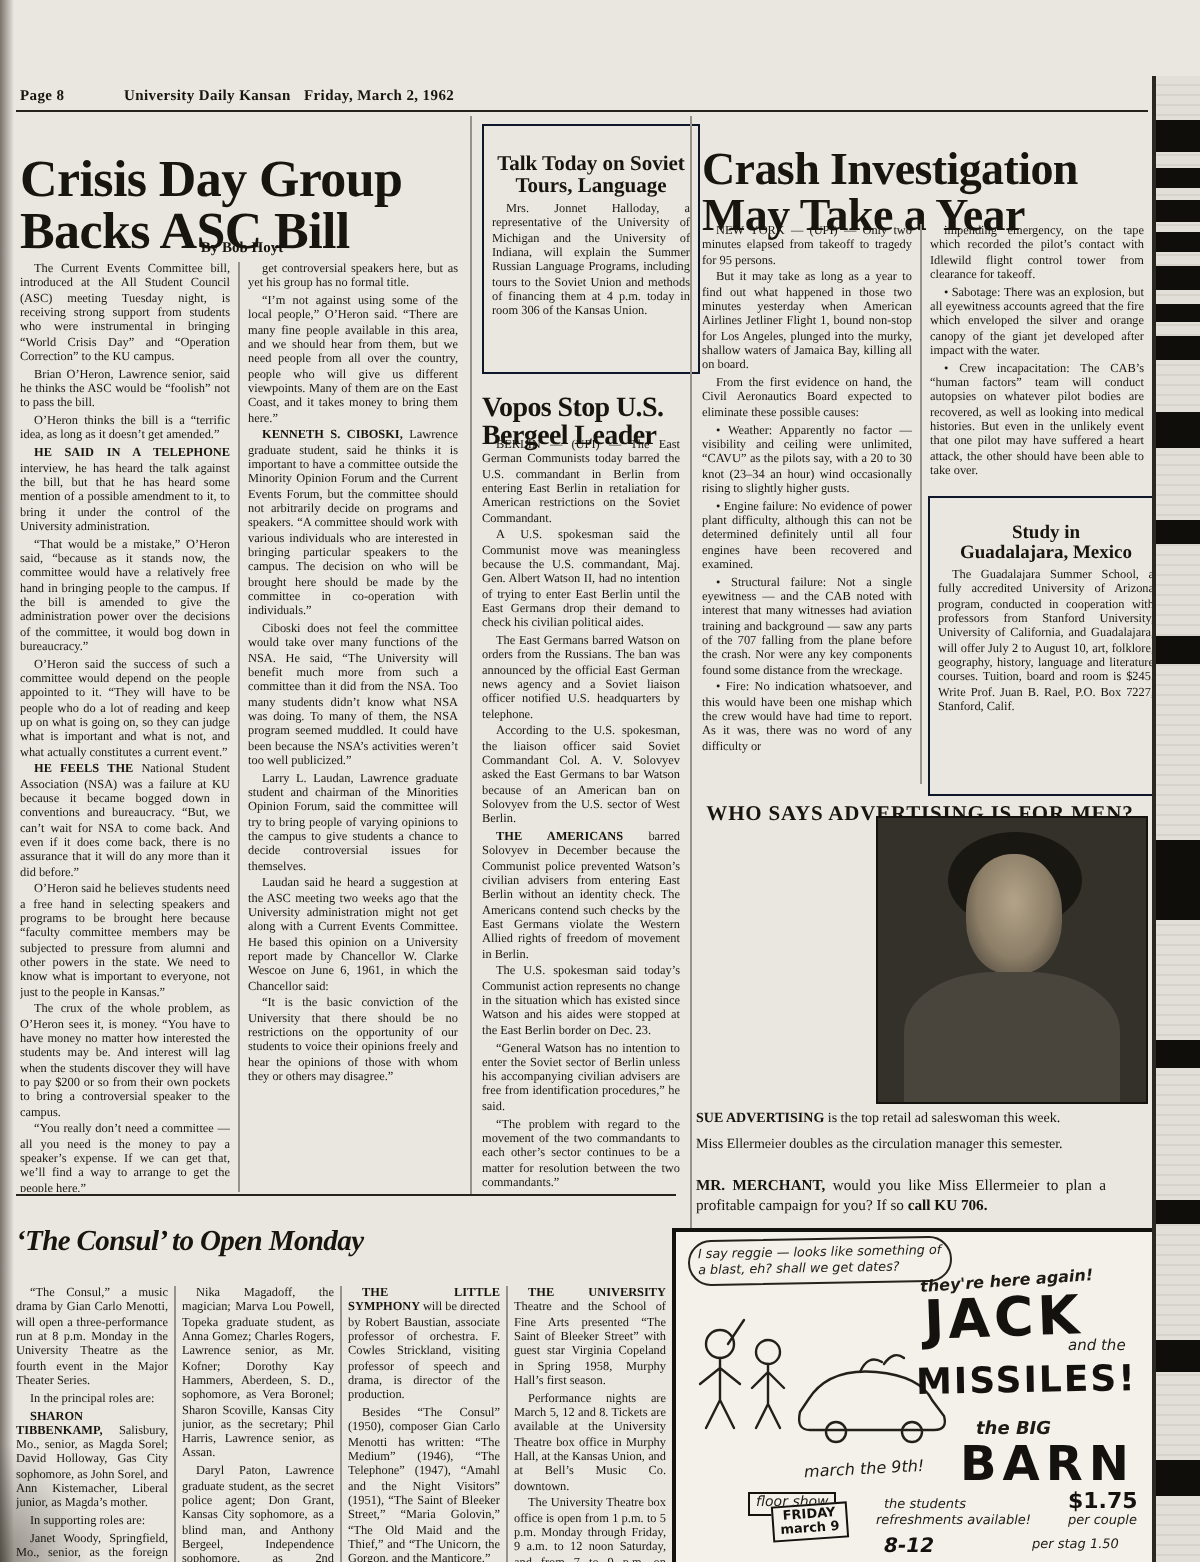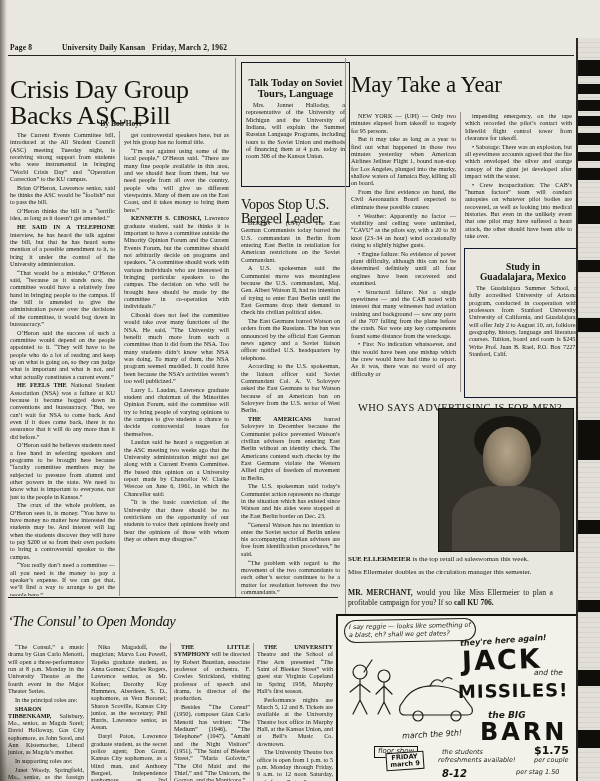--- a/index.html
+++ b/index.html
@@ -6,21 +6,21 @@
   body{background:#6e6a64;font-family:"Liberation Serif","DejaVu Serif",serif;}
   .page{position:relative;width:600px;height:781px;margin:0 auto;background:#eae7e0;overflow:hidden;color:#17150f;}
   .abs{position:absolute;}
   .rule-h{background:#26231c;height:1px;}
   .rule-v{background:#97938a;width:1px;}
   .col{overflow:hidden;}
   .col p{font-size:6.2px;line-height:1.18;text-align:justify;text-indent:7px;margin:0 0 1.5px 0;}
   .col p strong{font-weight:700;}
   .bodytext{font-size:6.2px;line-height:1.18;text-align:justify;}
   .masthead span{font-size:7.5px;font-weight:700;letter-spacing:.2px;}
-  .headline{font-weight:400;line-height:1.0;letter-spacing:-.3px;}
+  .headline{font-weight:700;line-height:1.0;letter-spacing:-.3px;}
   .byline{text-align:center;font-size:7.5px;font-weight:700;}
   .boxed{border:1px solid #0f172a;background:#eae7e0;padding:3px 4px;}
   .boxtitle{font-weight:700;text-align:center;line-height:1.08;margin-bottom:2px;}
   .boxtitle span{display:block;}
   .photo{background:#34312b;border:1px solid #14120e;overflow:hidden;}
   .photo .hair{position:absolute;left:26%;top:5%;width:50%;height:34%;border-radius:50%;background:#191712;}
   .photo .face{position:absolute;left:33%;top:13%;width:36%;height:42%;border-radius:48% 48% 44% 44%;background:radial-gradient(ellipse at 50% 40%,#b3a489 0%,#8c7e67 55%,#564e41 85%,rgba(0,0,0,0) 100%);}
   .photo .torso{position:absolute;left:10%;top:54%;width:80%;height:50%;border-radius:42% 42% 0 0;background:#49453c;}
   .caption{font-size:7px;line-height:1.25;}
   .merchant{font-size:7.6px;line-height:1.3;text-align:justify;}
@@ -103,20 +103,21 @@
         <p>The U.S. spokesman said today’s Communist action represents no change in the situation which has existed since Watson and his aides were stopped at the East Berlin border on Dec. 23.</p>
         <p>“General Watson has no intention to enter the Soviet sector of Berlin unless his accompanying civilian advisers are free from identification procedures,” he said.</p>
         <p>“The problem with regard to the movement of the two commandants to each other’s sector continues to be a matter for resolution between the two commandants.”</p>
       </div>
   </section>
 
   <div class="abs rule-v" style="left:345px;top:58px;height:556px;"></div>
 
   <section>
     <h1 class="abs headline" style="left:351px;top:58px;width:222px;font-size:23px;">
+      <span style="display:block;">Crash Investigation</span>
       <span style="display:block;">May Take a Year</span>
     </h1>
     <div class="abs col" style="left:351px;top:112px;width:105px;height:280px;">
         <p>NEW YORK — (UPI) — Only two minutes elapsed from takeoff to tragedy for 95 persons.</p>
         <p>But it may take as long as a year to find out what happened in those two minutes yesterday when American Airlines Jetliner Flight 1, bound non-stop for Los Angeles, plunged into the murky, shallow waters of Jamaica Bay, killing all on board.</p>
         <p>From the first evidence on hand, the Civil Aeronautics Board expected to eliminate these possible causes:</p>
         <p>• Weather: Apparently no factor — visibility and ceiling were unlimited, “CAVU” as the pilots say, with a 20 to 30 knot (23–34 an hour) wind occasionally rising to slightly higher gusts.</p>
         <p>• Engine failure: No evidence of power plant difficulty, although this can not be determined definitely until all four engines have been recovered and examined.</p>
         <p>• Structural failure: Not a single eyewitness — and the CAB noted with interest that many witnesses had aviation training and background — saw any parts of the 707 falling from the plane before the crash. Nor were any key components found some distance from the wreckage.</p>
         <p>• Fire: No indication whatsoever, and this would have been one mishap which the crew would have had time to report. As it was, there was no word of any difficulty or</p>
@@ -138,21 +139,21 @@
   </section>
 
   <section>
     <h2 class="abs headline" style="left:348px;top:394px;width:224px;font-size:10.5px;text-align:center;letter-spacing:.4px;">WHO SAYS ADVERTISING IS FOR MEN?</h2>
     <div class="abs photo" style="left:438px;top:408px;width:134px;height:142px;">
       <div class="hair"></div>
       <div class="face"></div>
       <div class="torso"></div>
     </div>
     <p class="abs caption" style="left:348px;top:555px;width:224px;margin:0;">
-      <strong>SUE ELLERMEIER</strong>
+      <strong>SUE ADVERTISING</strong>
       <span>is the top retail ad saleswoman this week.</span>
     </p>
     <p class="abs caption" style="left:348px;top:568px;width:210px;margin:0;">Miss Ellermeier doubles as the circulation manager this semester.</p>
     <p class="abs merchant" style="left:348px;top:588px;width:205px;margin:0;">
       <strong>MR. MERCHANT,</strong>
       <span>would you like Miss Ellermeier to plan a profitable campaign for you? If so</span>
       <strong>call KU 706.</strong>
     </p>
   </section>
 

